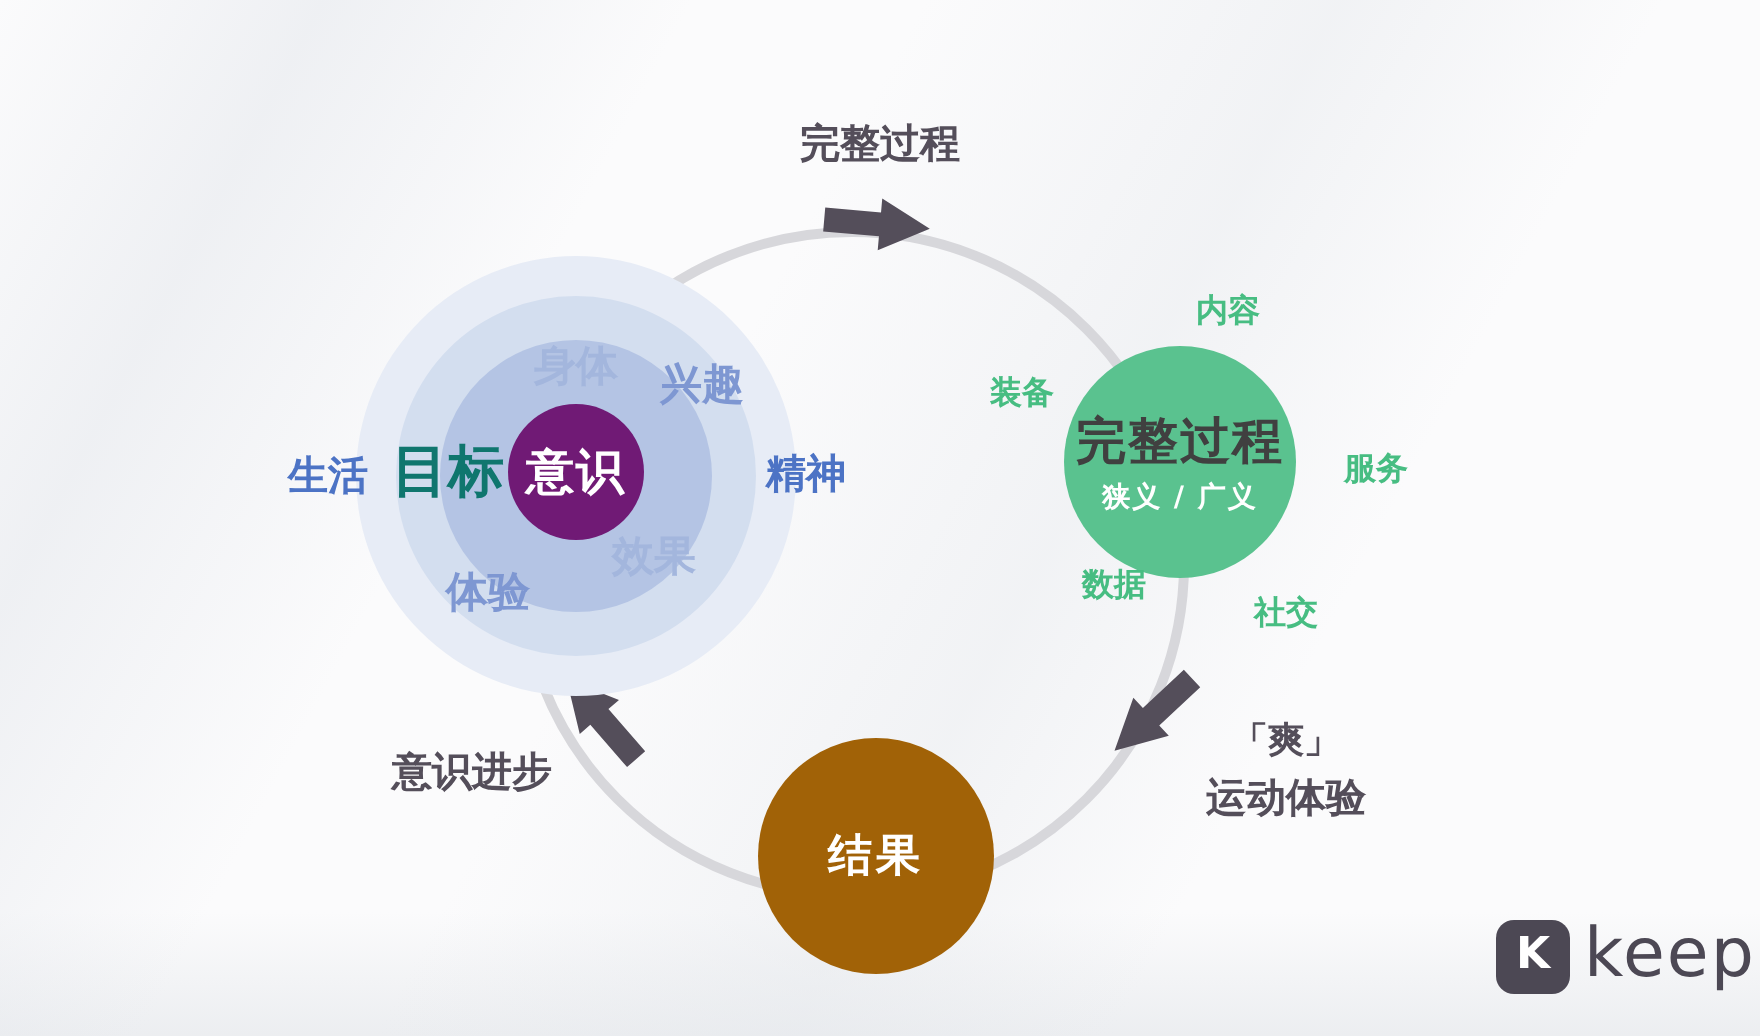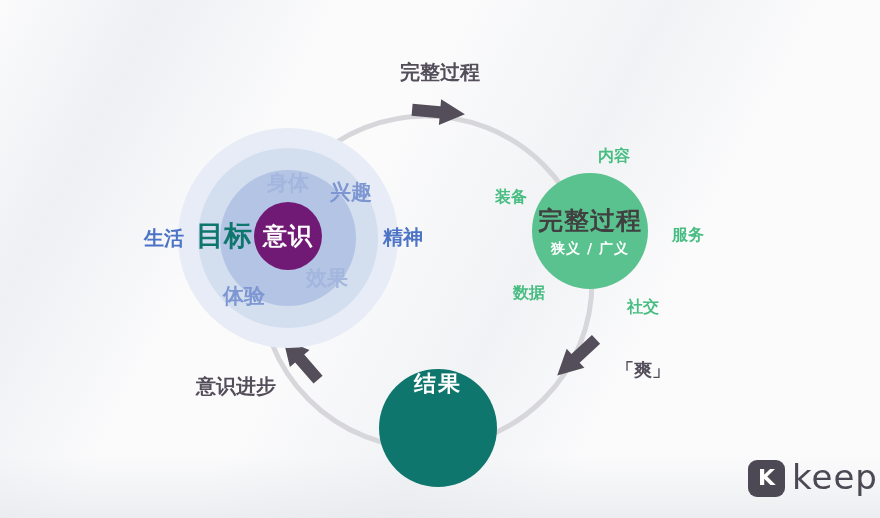--- a/index.html
+++ b/index.html
@@ -28,22 +28,22 @@
             display:flex;align-items:center;justify-content:center;}
   .b-core span{color:#ffffff;font-size:24px;font-weight:bold;letter-spacing:1px;}
 
   
   .g-node{left:532px;top:173px;width:116px;height:116px;background:#5ac28f;
           display:flex;flex-direction:column;align-items:center;justify-content:center;gap:3px;}
   .g-node .main{color:#404040;font-size:25px;font-weight:bold;letter-spacing:1px;}
   .g-node .sub {color:#fff;font-size:14px;font-weight:bold;letter-spacing:1px;}
 
   
-  .d-node{left:379px;top:369px;width:118px;height:118px;background:#0f766e;
-          display:flex;justify-content:center;}
+  .d-node{left:379px;top:369px;width:118px;height:118px;background:#a16207;
+          display:flex;align-items:center;justify-content:center;}
   .d-node span{color:#fff;font-size:22px;font-weight:bold;letter-spacing:2px;}
 
   
   .sat{position:absolute;transform:translate(-50%,-50%);font-weight:bold;white-space:nowrap;}
   .blue-strong{color:#4c73c5;font-size:20px;}
   .blue-med   {color:#7e97d2;font-size:21px;text-align:right;}
   .blue-light {color:#a3b6dd;font-size:21px;}
   .blue-pale  {color:#0f766e;font-size:28px;}
   .green-sat  {color:#47bd82;font-size:16px;}
 
@@ -51,21 +51,21 @@
   .s-interest{left:351px;top:192px;}
   .s-spirit {left:403px;top:237px;}
   .s-effect {left:327px;top:278px;}
   .s-exper  {left:244px;top:296px;}
   .s-goal   {left:224px;top:236px;}
   .s-life   {left:164px;top:238px;}
 
   .s-content{left:614px;top:156px;}
   .s-gear   {left:511px;top:197px;}
   .s-service{left:688px;top:235px;text-align:center;}
-  .s-data   {left:529px;top:293px;text-align:center;}
+  .s-data   {left:557px;top:293px;text-align:center;}
   .s-social {left:643px;top:307px;}
 
   
   .flow{position:absolute;transform:translate(-50%,-50%);color:#544e5a;font-weight:bold;white-space:nowrap;}
   .f-top{left:440px;top:72px;font-size:20px;}
   .f-bl {left:236px;top:386px;font-size:20px;text-align:center;}
   .f-r1 {left:643px;top:370px;font-size:18px;}
   .f-r2 {left:643px;top:399px;font-size:20px;}
 
   
@@ -116,20 +116,21 @@
   <span class="sat green-sat s-data">数据</span>
   <span class="sat green-sat s-social">社交</span>
 
   <div class="abs circle d-node">
     <span>结果</span>
   </div>
 
   <span class="flow f-top">完整过程</span>
   <span class="flow f-bl">意识进步</span>
   <span class="flow f-r1">「爽」</span>
+  <span class="flow f-r2">运动体验</span>
 
   <div class="logo">
     <div class="mark">
       <span>K</span>
     </div>
     <span class="word">keep</span>
   </div>
 
 </div>
 

